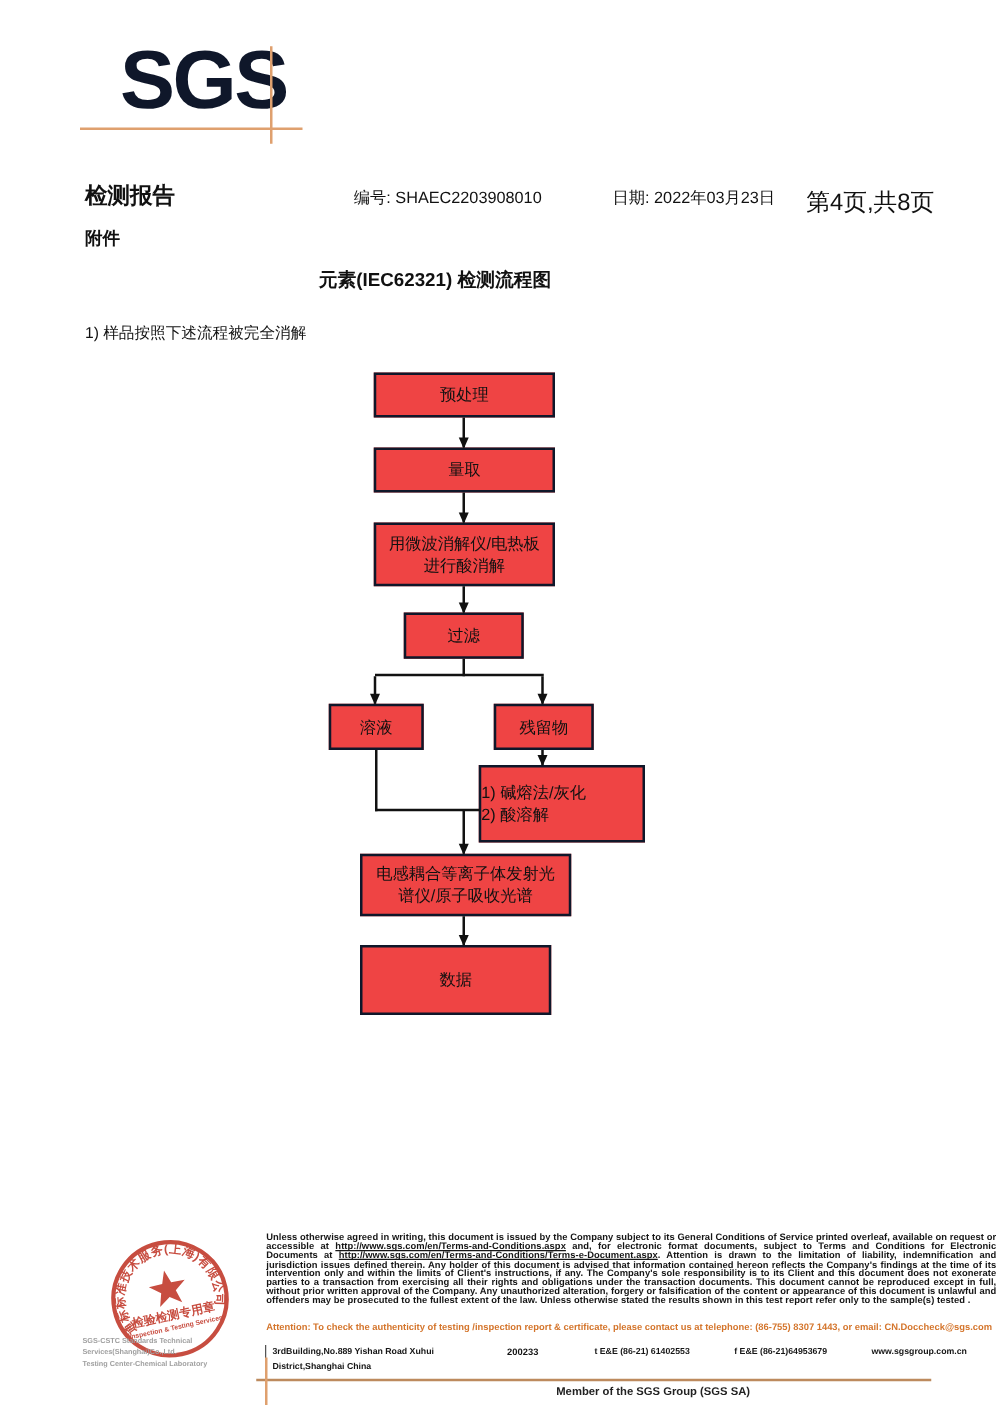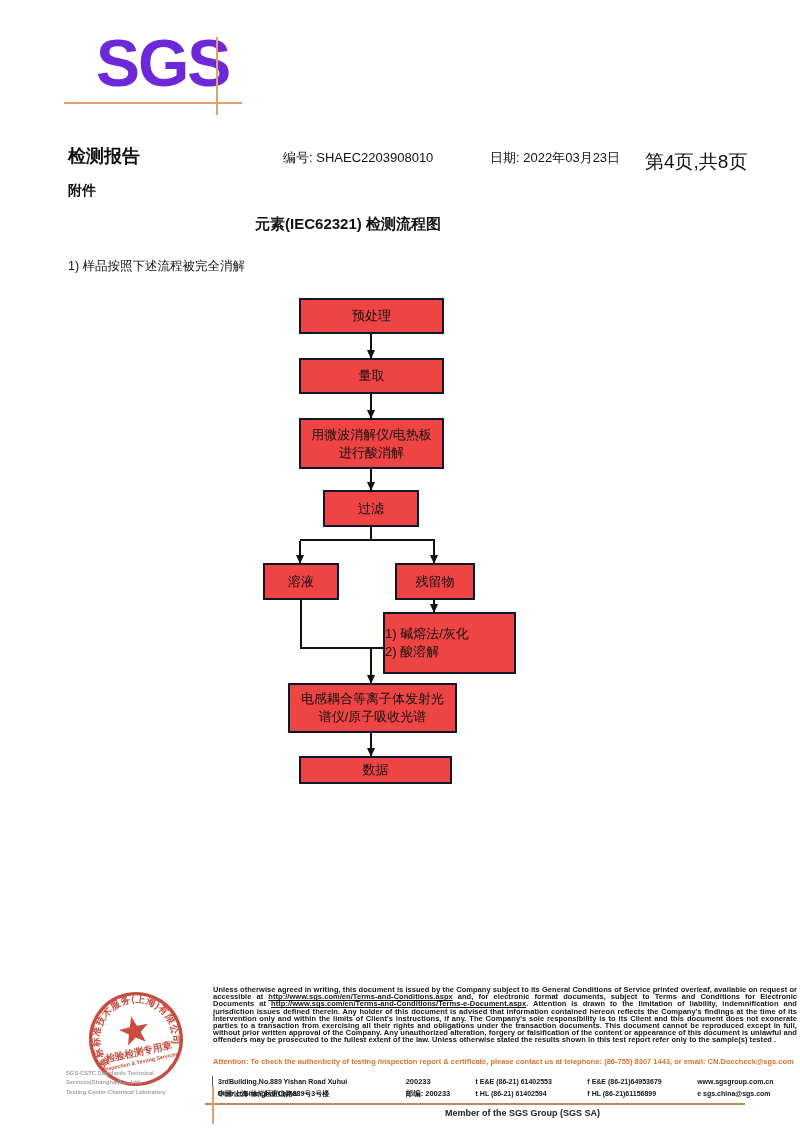--- a/index.html
+++ b/index.html
@@ -2,21 +2,21 @@
 <html><head>
 <meta charset="utf-8">
 <style>
   * { margin:0; padding:0; box-sizing:border-box; }
   html,body { background:#ffffff; }
   body { font-family:"Liberation Sans", sans-serif; color:#111; }
   .page { position:relative; width:800px; height:1131px; background:#fff; overflow:hidden; }
 
   
   .sgs-logo { position:absolute; left:96px; top:30px; font-size:66px; line-height:1;
-              font-weight:800; letter-spacing:-2px; color:#6d28d9; }
+              font-weight:800; letter-spacing:-2px; color:#0f172a; }
   .logo-hline { position:absolute; left:64px; top:102px; width:178px; height:2px; background:#dfa06e; }
   .logo-vline { position:absolute; left:216px; top:37px; width:2px; height:78px; background:#dfa06e; }
 
   
   .report-title { position:absolute; left:68px; top:144px; font-size:18px; font-weight:bold; }
   .hdr-no   { position:absolute; left:283px; top:149px; font-size:13px; }
   .hdr-date { position:absolute; left:490px; top:149px; font-size:13px; }
   .hdr-page { position:absolute; left:645px; top:149px; font-size:19px; }
   .attachment { position:absolute; left:68px; top:182px; font-size:14px; font-weight:bold; }
   .doc-title { position:absolute; left:0; top:215px; width:696px; text-align:center;
@@ -29,21 +29,21 @@
             font-size:13px; color:#111; text-align:center; white-space:pre-line; line-height:1.35; }
   .fc-box.left-align { justify-content:flex-start; text-align:left; }
   .b-pre      { left:299px; top:298px; width:145px; height:36px; }
   .b-measure  { left:299px; top:358px; width:145px; height:36px; }
   .b-digest   { left:299px; top:418px; width:145px; height:51px; }
   .b-filter   { left:323px; top:490px; width:96px;  height:37px; }
   .b-solution { left:263px; top:563px; width:76px;  height:37px; }
   .b-residue  { left:395px; top:563px; width:80px;  height:37px; }
   .b-alkali   { left:383px; top:612px; width:133px; height:62px; }
   .b-icp      { left:288px; top:683px; width:169px; height:50px; }
-  .b-data     { left:299px; top:756px; width:153px; height:28px; }
+  .b-data     { left:288px; top:756px; width:153px; height:56px; }
 
   .vline { position:absolute; width:2px; background:#111; }
   .hline { position:absolute; height:2px; background:#111; }
   .varrow { position:absolute; width:2px; background:#111; }
   .varrow::after { content:""; position:absolute; bottom:-1px; left:-3.5px;
                    border-left:4.5px solid transparent; border-right:4.5px solid transparent;
                    border-top:9px solid #111; }
   .c-a1 { left:370px; top:334px; height:24px; }
   .c-a2 { left:370px; top:394px; height:24px; }
   .c-a3 { left:370px; top:469px; height:21px; }
@@ -149,26 +149,19 @@
   <div class="attention">Attention: To check the authenticity of testing /inspection report &amp; certificate, please contact us at telephone: (86-755) 8307 1443, or email: CN.Doccheck@sgs.com</div>
 
   <div class="addr-block">
     <div class="addr-row">
       <span class="addr-c1">3rdBuilding,No.889 Yishan Road Xuhui District,Shanghai China</span>
       <span class="addr-c2">200233</span>
       <span class="addr-c3">t E&amp;E (86-21) 61402553</span>
       <span class="addr-c4">f E&amp;E (86-21)64953679</span>
       <span class="addr-c5">www.sgsgroup.com.cn</span>
     </div>
-    <div class="addr-row">
-      <span class="addr-c1">中国·上海·徐汇区宜山路889号3号楼</span>
-      <span class="addr-c2">邮编: 200233</span>
-      <span class="addr-c3">t HL (86-21) 61402594</span>
-      <span class="addr-c4">f HL (86-21)61156899</span>
-      <span class="addr-c5">e  sgs.china@sgs.com</span>
-    </div>
   </div>
 
   <div class="foot-rule"></div>
   <div class="foot-cross"></div>
   <div class="member">Member of the SGS Group (SGS SA)</div>
 
 </div>
 
 </body></html>

